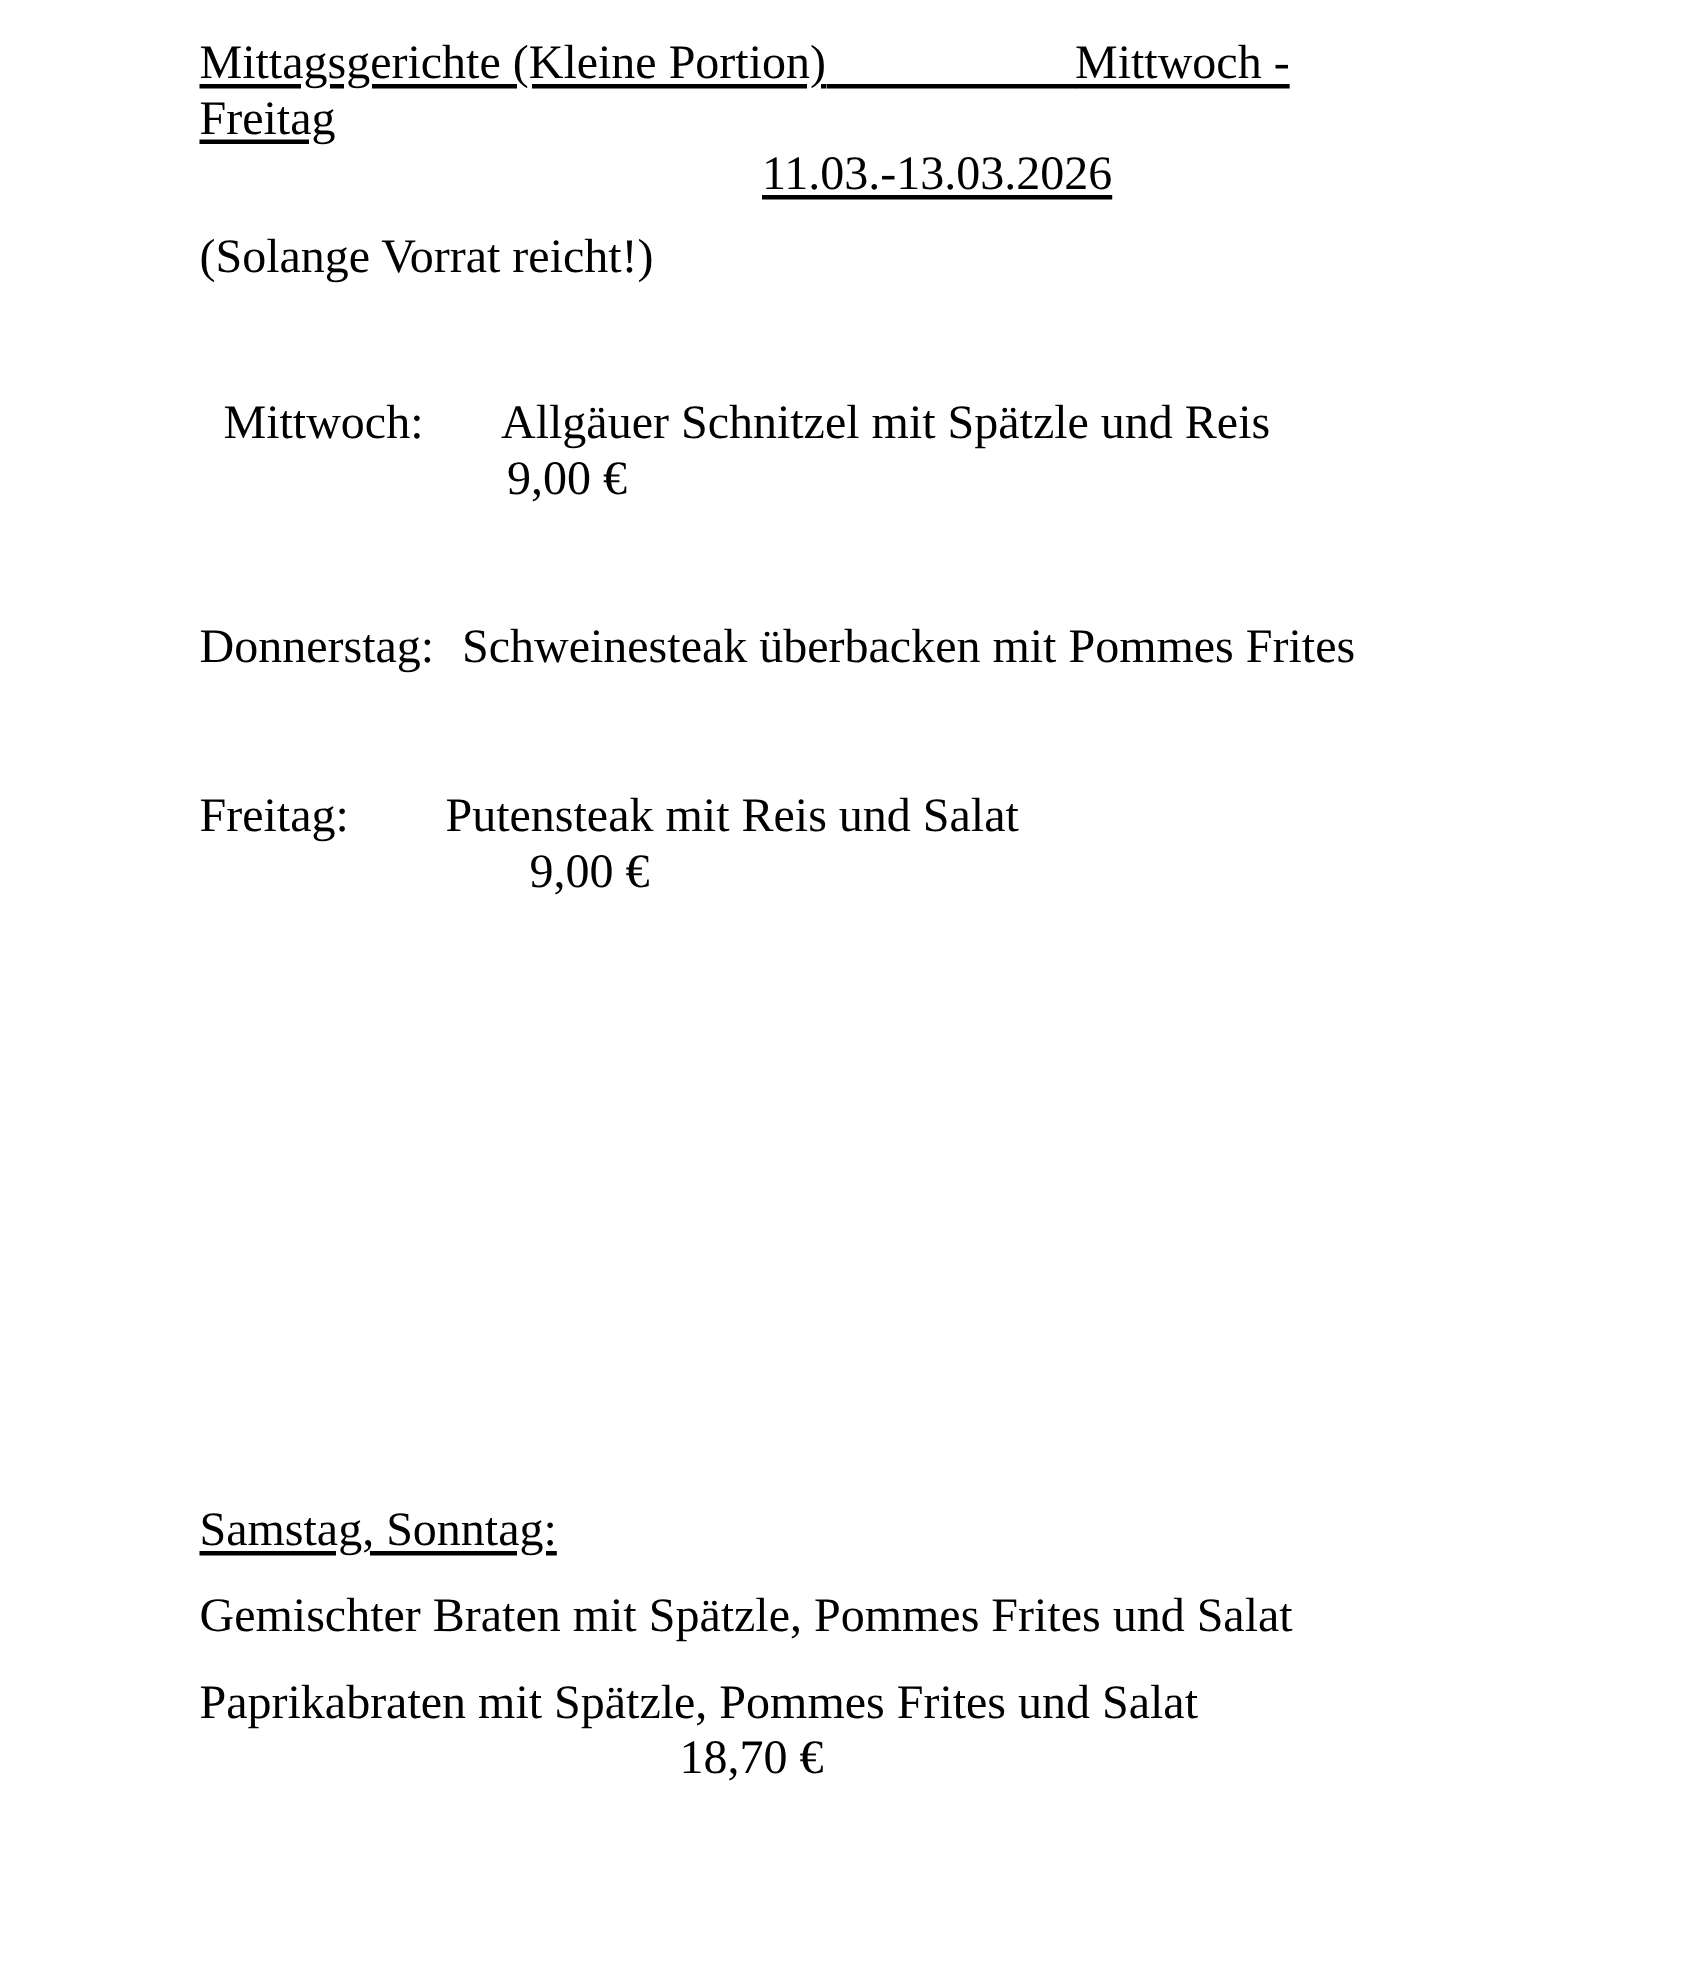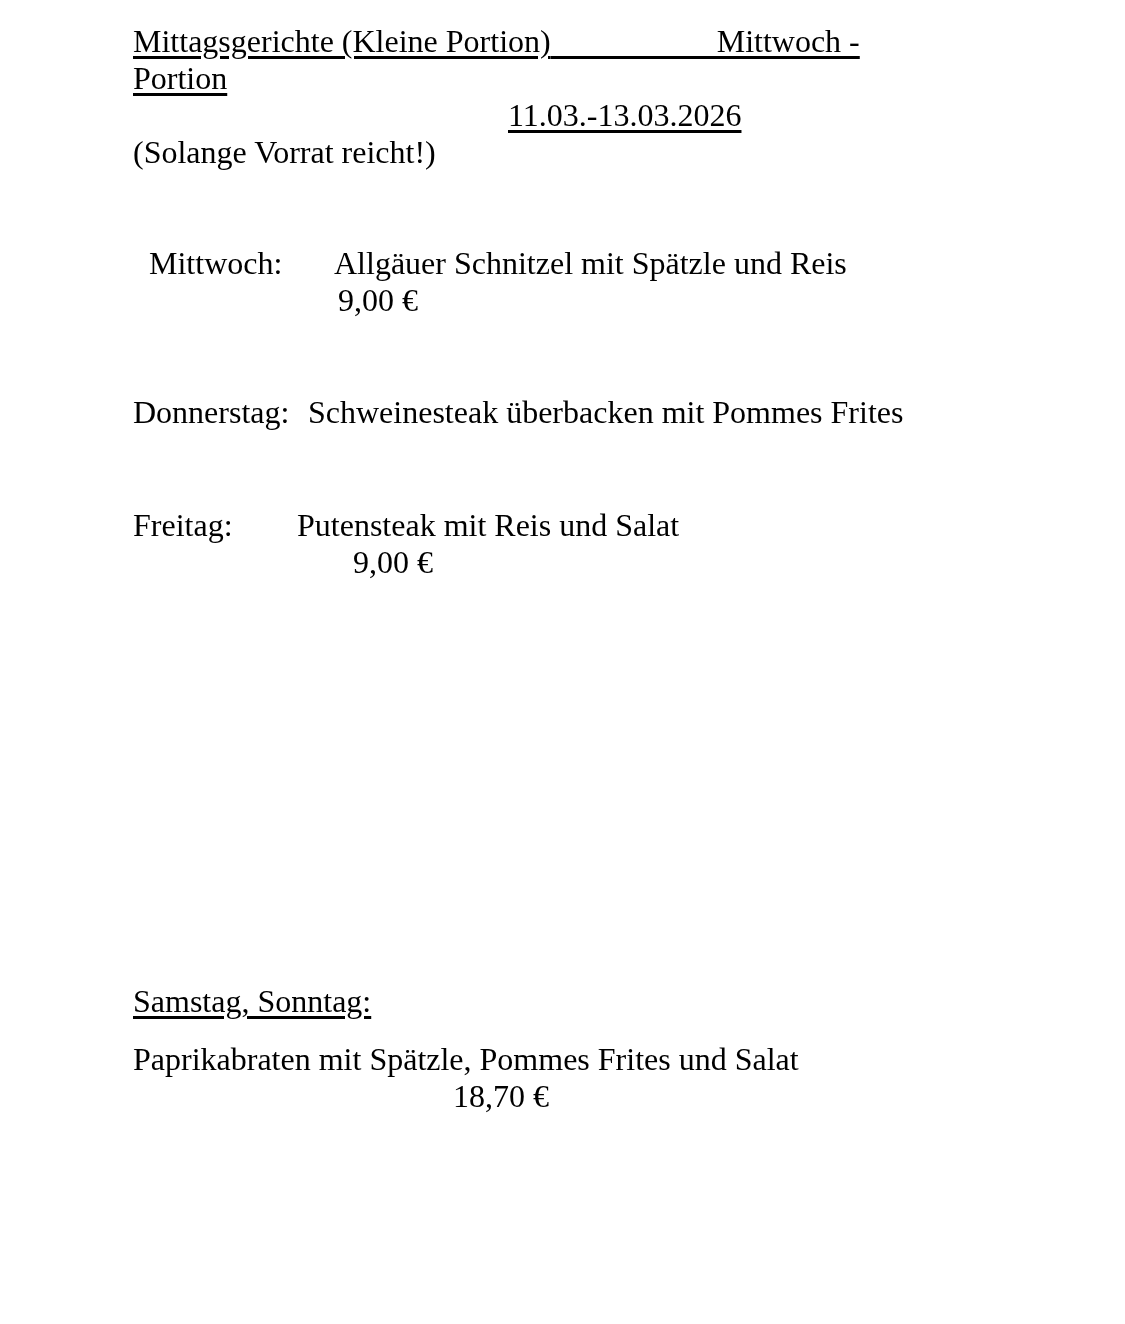--- a/index.html
+++ b/index.html
@@ -25,21 +25,21 @@
   }
   .title-line { white-space: nowrap; }
   .ugap {
     display: inline-block;
     width: 166px;
     height: 12px;
     margin-bottom: -7px;
     border-bottom: 3px solid #000;
   }
   .date-line { margin-left: 375px; }
-  .note-line { }
+  .note-line { margin-top: 18px; }
 
   .entry { white-space: nowrap; }
   .entry .day { display: inline-block; }
   .entry-mittwoch   { margin-top: 74px; }
   .entry-donnerstag { margin-top: 75px; }
   .entry-freitag    { margin-top: 76px; }
   .entry-mittwoch   .day { width: 185px; margin-left: 16px; }
   .entry-donnerstag .day { width: 175px; }
   .entry-freitag    .day { width: 164px; }
   .entry-mittwoch   .price-line { padding-left: 205px; }
@@ -52,21 +52,21 @@
   .weekend-item-1 .price-line { padding-left: 305px; }
   .weekend-item-2 .price-line { padding-left: 320px; }
 </style>
 </head>
 <body>
 
 <div class="doc">
 
   <div>
     <div class="title-line"><span class="u">Mittagsgerichte (Kleine Portion)</span><span class="ugap"></span><span class="u">Mittwoch -</span></div>
-    <div class="title-line"><span class="u">Portion</span></div>
+    <div class="title-line"><span class="u">Freitag</span></div>
   </div>
 
   <div class="date-line"><span class="u">11.03.-13.03.2026</span></div>
 
   <div class="note-line">(Solange Vorrat reicht!)</div>
 
   <div class="entry entry-mittwoch">
     <div><span class="day">Mittwoch:</span><span>Allgäuer Schnitzel mit Spätzle und Reis</span></div>
     <div class="price-line"><span>9,00 €</span></div>
   </div>
@@ -76,20 +76,21 @@
   </div>
 
   <div class="entry entry-freitag">
     <div><span class="day">Freitag:</span><span>Putensteak mit Reis und Salat</span></div>
     <div class="price-line"><span>9,00 €</span></div>
   </div>
 
   <div class="weekend-heading"><span class="u">Samstag, Sonntag:</span></div>
 
   <div class="weekend-item-1">
+    <div>Gemischter Braten mit Spätzle, Pommes Frites und Salat</div>
   </div>
 
   <div class="weekend-item-2">
     <div>Paprikabraten mit Spätzle, Pommes Frites und Salat</div>
     <div class="price-line"><span>18,70 €</span></div>
   </div>
 
 </div>
 
 </body></html>

